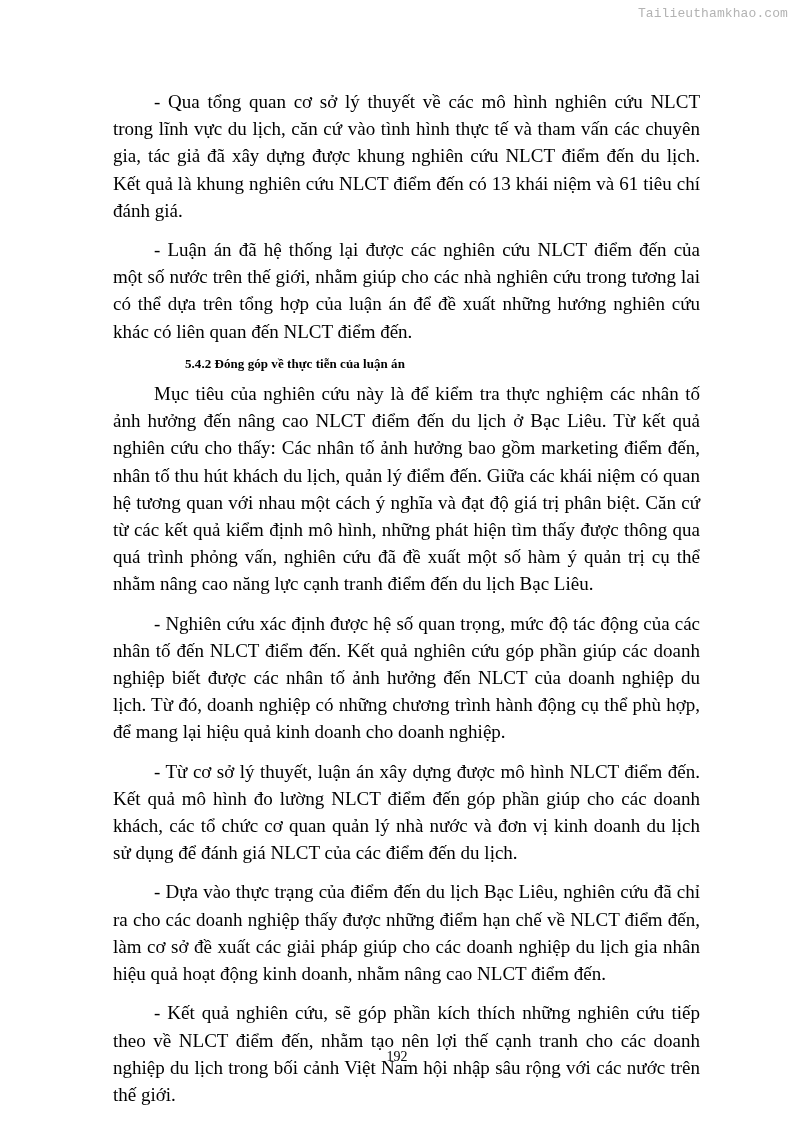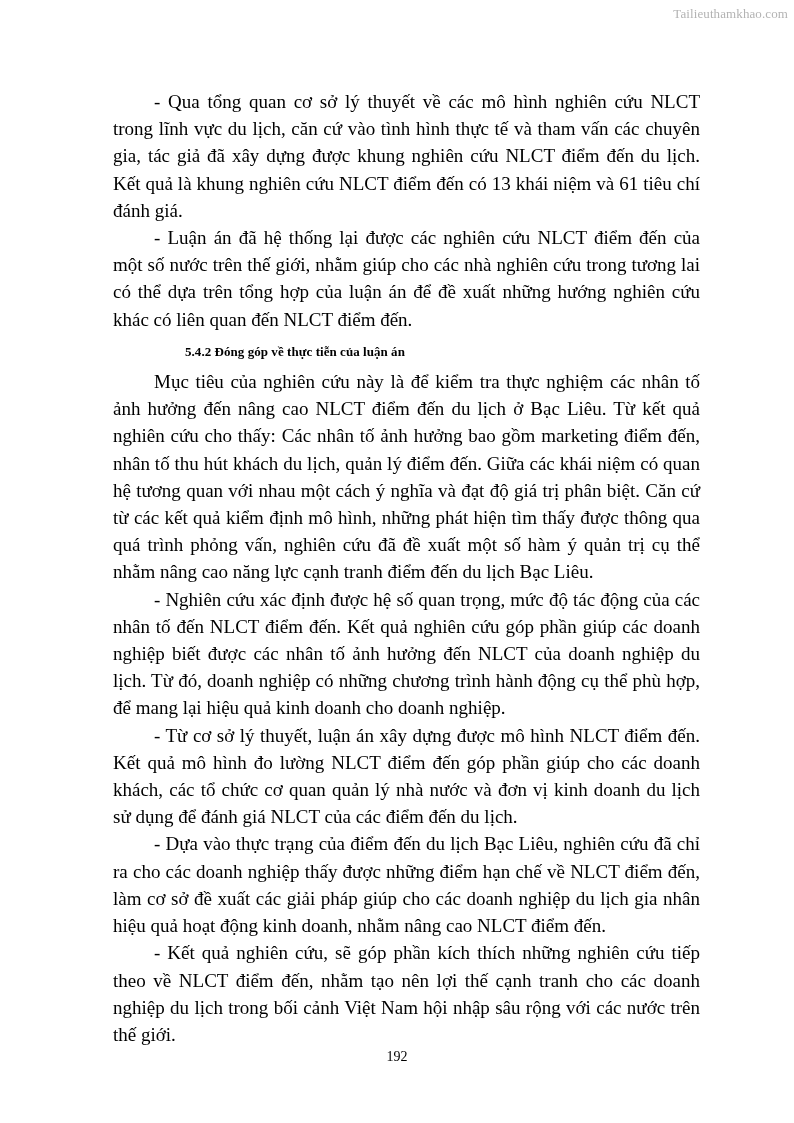--- a/index.html
+++ b/index.html
@@ -21,21 +21,21 @@
   .page {
     position: absolute;
     inset: 0;
     background: #ffffff;
   }
 
   .watermark {
     position: absolute;
     top: 6px;
     right: 6px;
-    font-family: Liberation Serif, serif;
+    font-family: Liberation Mono, monospace;
     font-size: 13px;
     letter-spacing: 0.1px;
     color: #b3b3b3;
     user-select: none;
     white-space: nowrap;
     margin-left: 7px;
   }
 
   .content {
     position: absolute;
@@ -49,21 +49,21 @@
     padding: 0;
     font-size: 19px;
     line-height: 27.2px;
     text-align: justify;
     text-justify: inter-word;
     text-indent: 41px;
     hyphens: none;
   }
 
   p.para + p.para {
-    margin-top: 0px;
+    margin-top: 12px;
   }
 
   h3.heading {
     margin: 5px 0 3px 0;
     padding: 0;
     font-size: 13px;
     line-height: 27.2px;
     font-weight: bold;
     text-indent: 72px;
     text-align: left;

